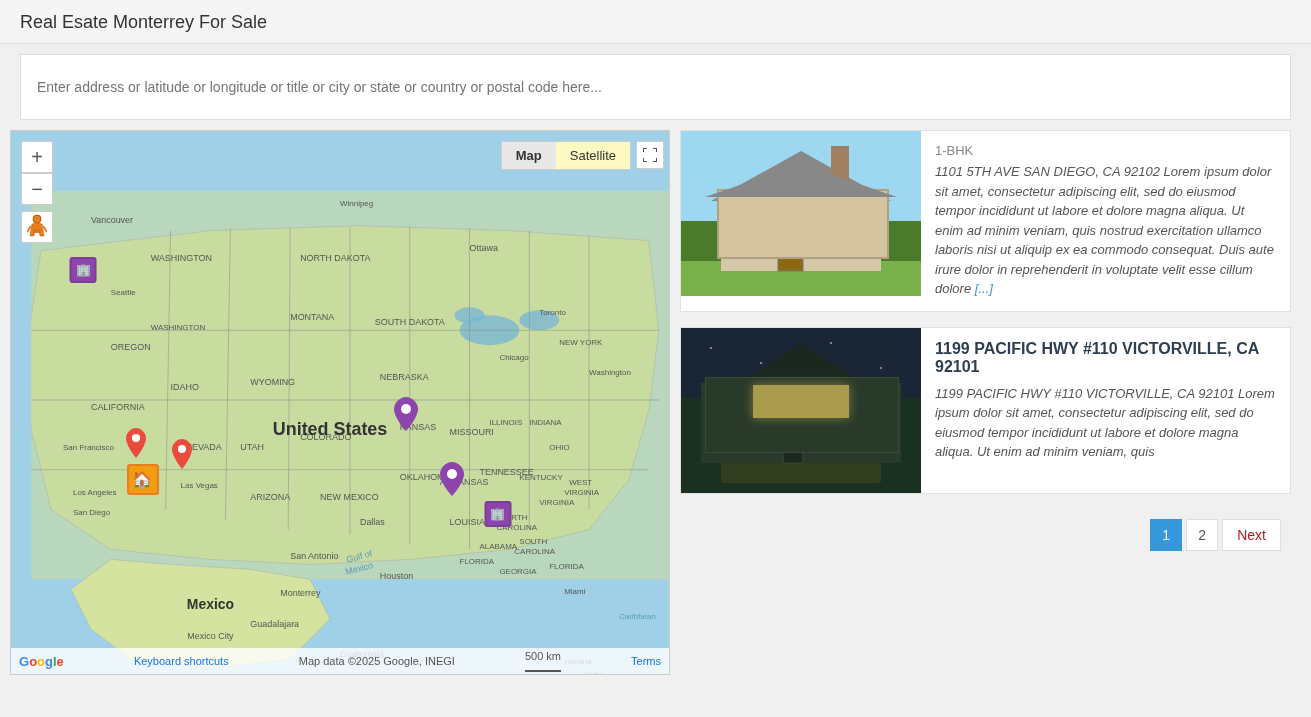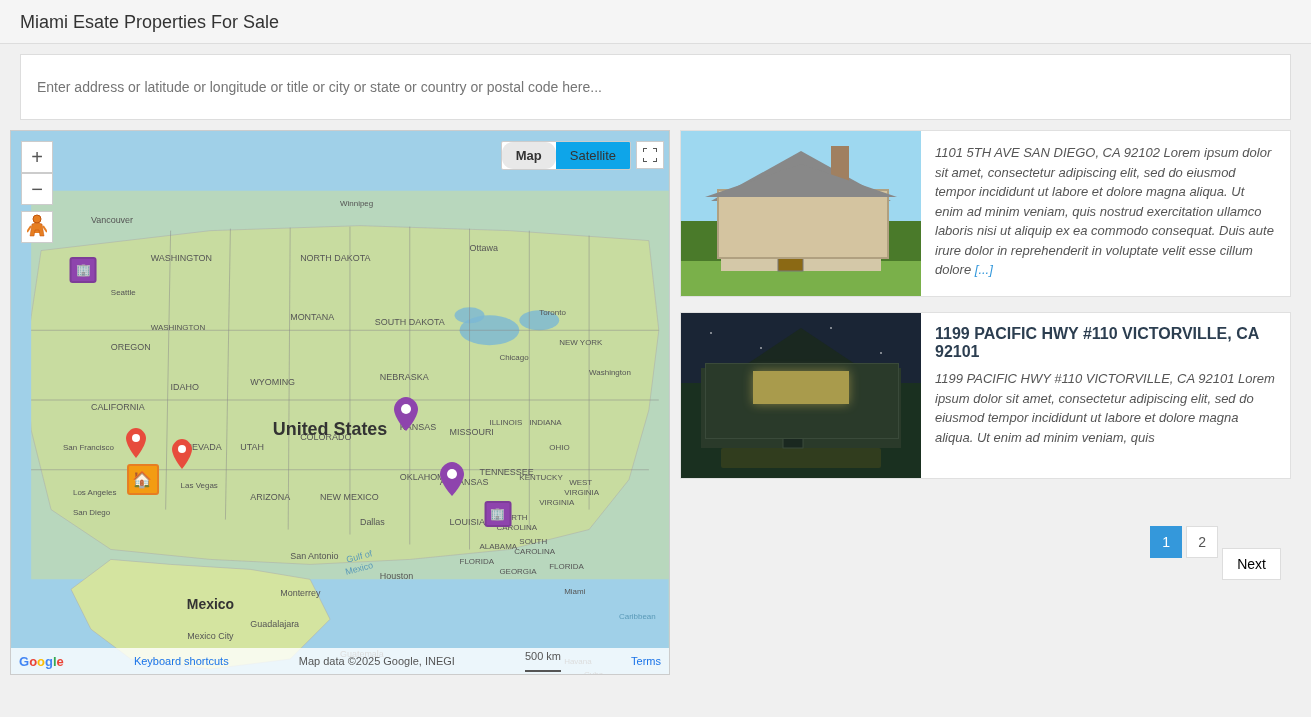--- a/index.html
+++ b/index.html
@@ -105,27 +105,26 @@
       background: #fff;
       border: 1px solid #ccc;
       border-radius: 2px;
       overflow: hidden;
     }
     .map-type-btn {
       padding: 6px 14px;
       font-size: 13px;
       cursor: pointer;
       border: none;
-      background: #0ea5e9;
+      background: #fef9c3;
       color: #333;
     }
     .map-type-btn.active {
       background: #e8e8e8;
       font-weight: bold;
-      border-radius: 11px;
     }
     .map-fullscreen-btn {
       position: absolute;
       top: 10px;
       right: 5px;
       width: 28px;
       height: 28px;
       background: #fff;
       border: 1px solid #ccc;
       cursor: pointer;
@@ -306,31 +305,30 @@
     }
     .page-next {
       padding: 0 14px;
       height: 32px;
       display: flex;
       align-items: center;
       border: 1px solid #ddd;
       background: #fff;
       cursor: pointer;
       font-size: 14px;
-      color: #000000;
-      margin-top: 44px;
+      color: #b91c1c;
     }
   </style>
 </head>
 <body>
 
 <div class="page-wrapper">
 
   <div class="header">
-    <h1 class="header-title">Miami Esate Properties For Sale</h1>
+    <h1 class="header-title">Real Esate Monterrey For Sale</h1>
   </div>
 
   <div class="search-bar-wrapper">
     <input type="text" class="search-input" placeholder="Enter address or latitude or longitude or title or city or state or country or postal code here..." style="">
   </div>
 
   <div class="main-content">
 
     <div class="map-section">
 
@@ -544,20 +542,21 @@
             <rect x="55" y="85" width="30" height="25" fill="#b8d8e8" stroke="#888" stroke-width="1"></rect>
             <rect x="105" y="85" width="30" height="25" fill="#b8d8e8" stroke="#888" stroke-width="1"></rect>
             <rect x="155" y="85" width="30" height="25" fill="#b8d8e8" stroke="#888" stroke-width="1"></rect>
 
             <rect x="97" y="115" width="25" height="25" fill="#8B6914" stroke="#777" stroke-width="1"></rect>
 
             <rect x="150" y="15" width="18" height="35" fill="#a08060"></rect>
           </svg>
         </div>
         <div class="listing-info">
+          <div class="listing-type">1-BHK</div>
           <div class="listing-desc">
             <span>1101 5TH AVE SAN DIEGO, CA 92102 Lorem ipsum dolor sit amet, consectetur adipiscing elit, sed do eiusmod tempor incididunt ut labore et dolore magna aliqua. Ut enim ad minim veniam, quis nostrud exercitation ullamco laboris nisi ut aliquip ex ea commodo consequat. Duis aute irure dolor in reprehenderit in voluptate velit esse cillum dolore</span>
             <span class="read-more">[...]</span>
           </div>
         </div>
       </div>
 
       <div class="listing-card">
         <div class="listing-image-placeholder house2">
           

